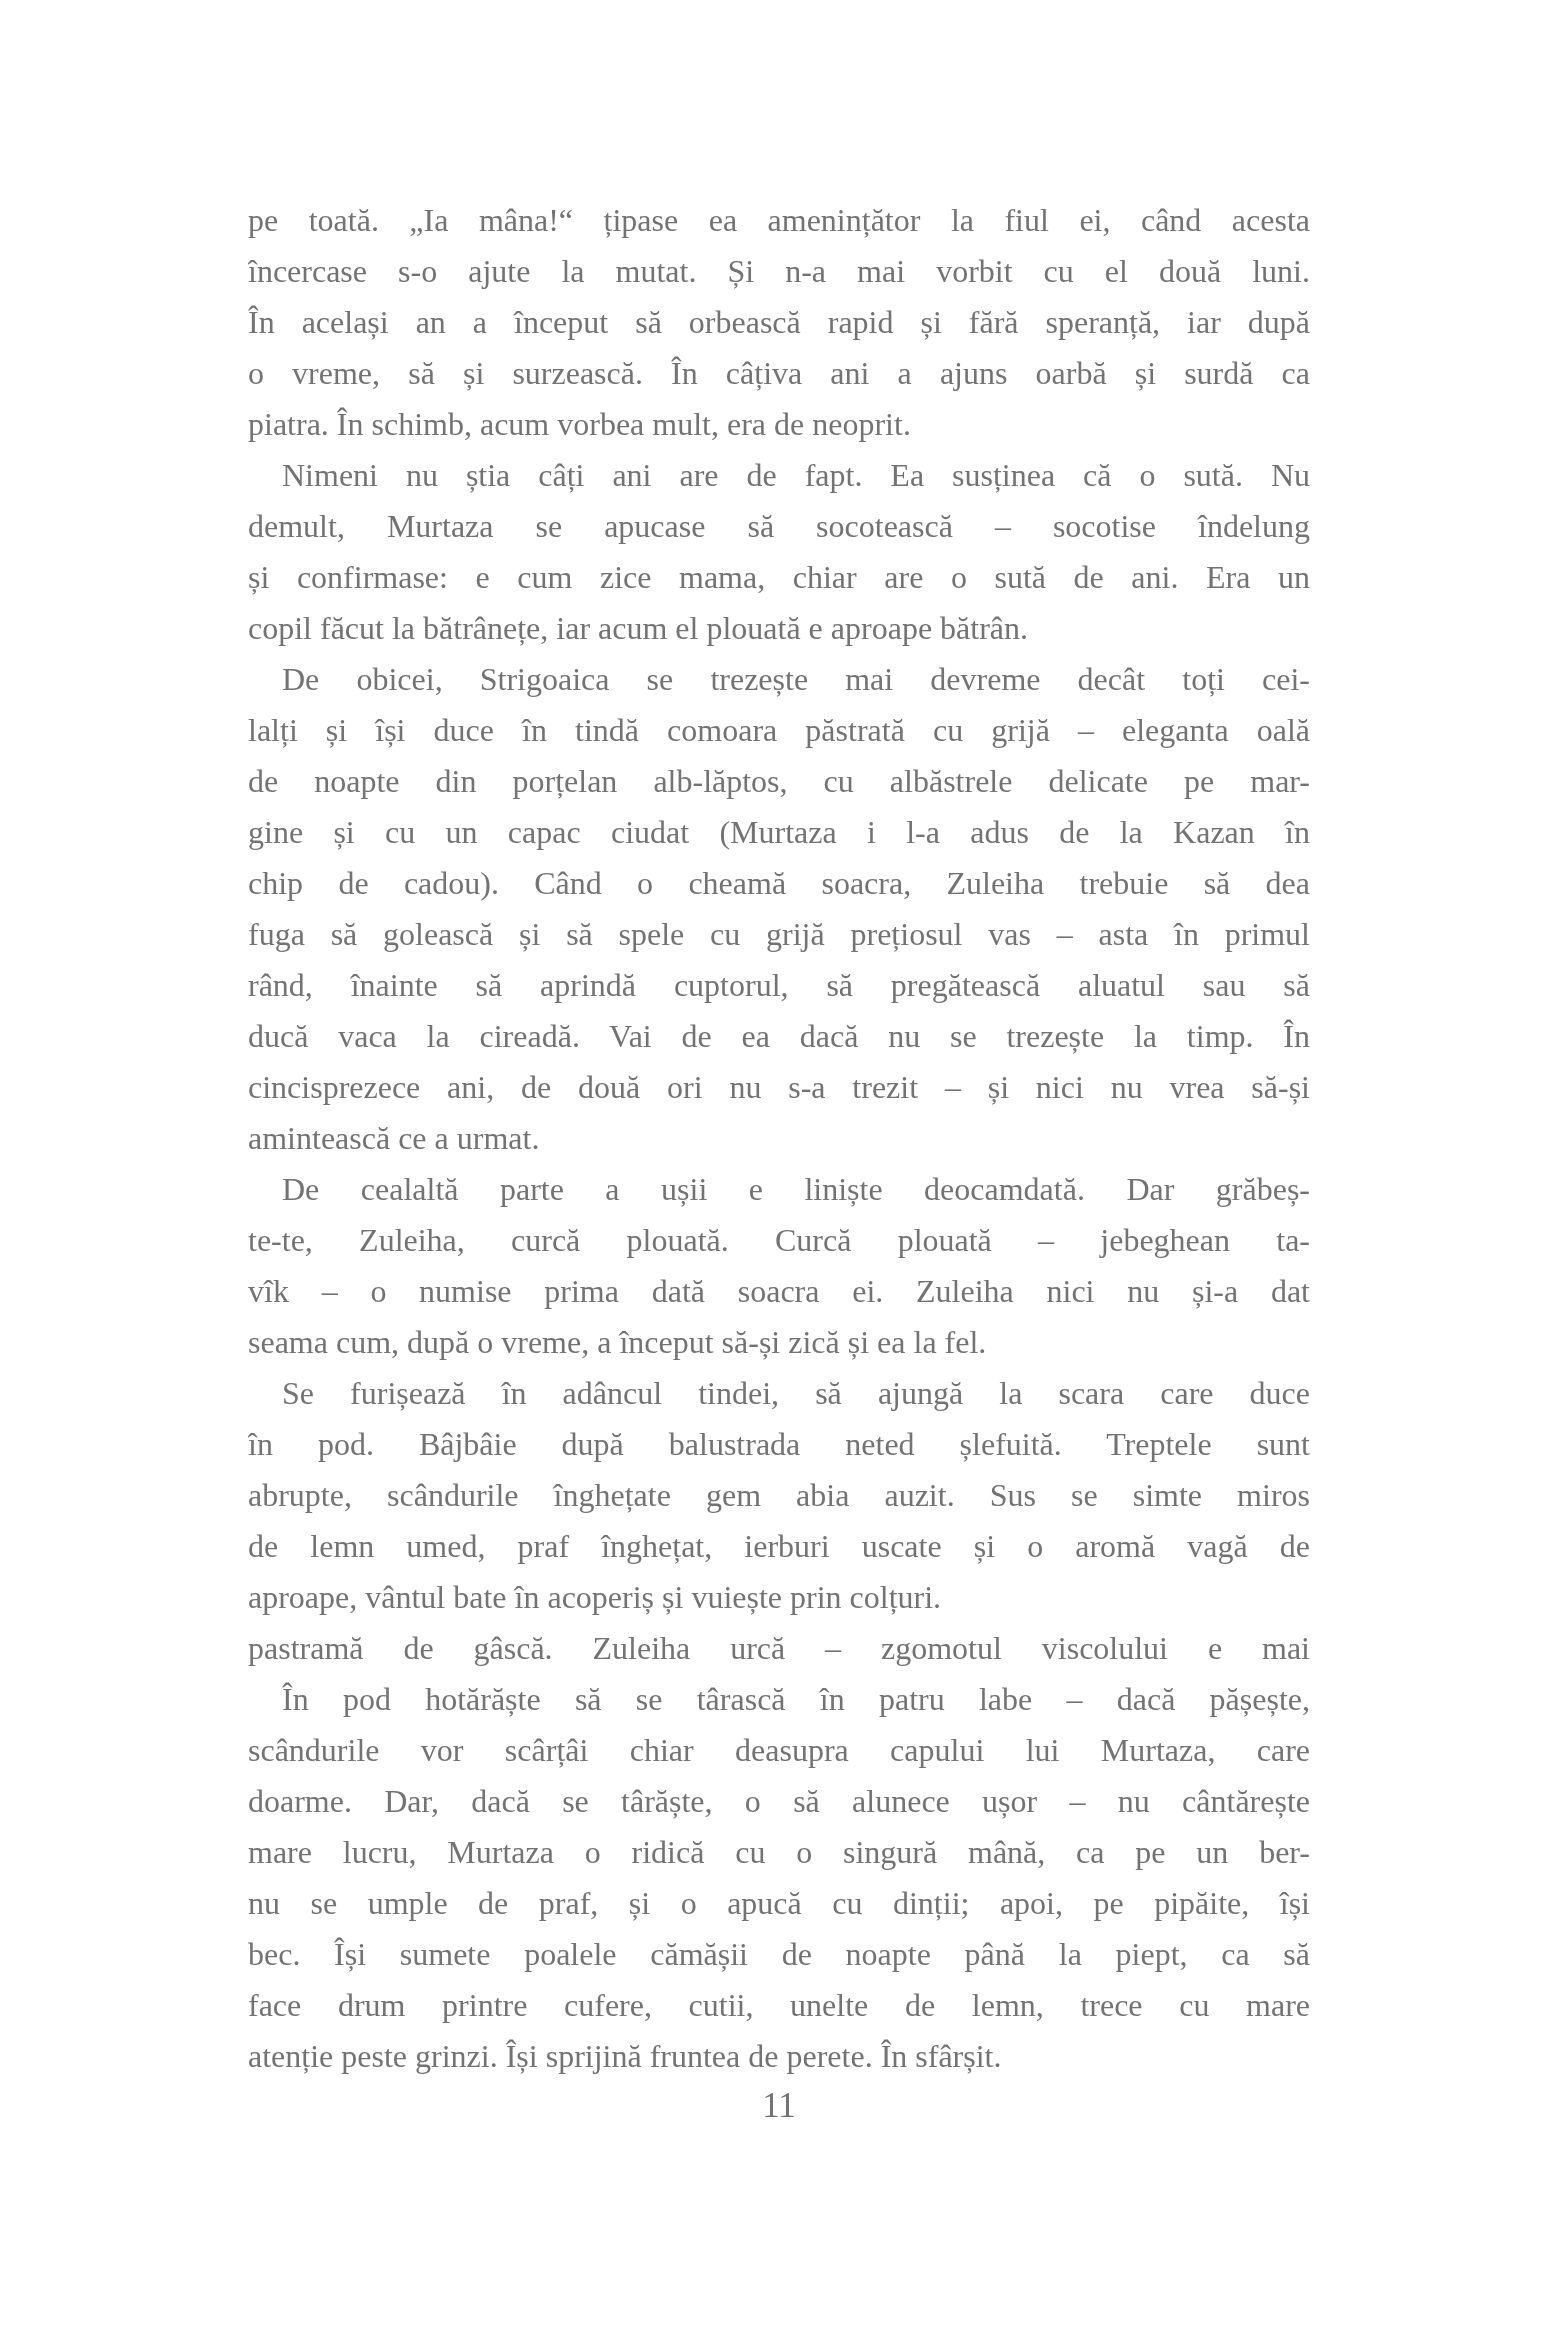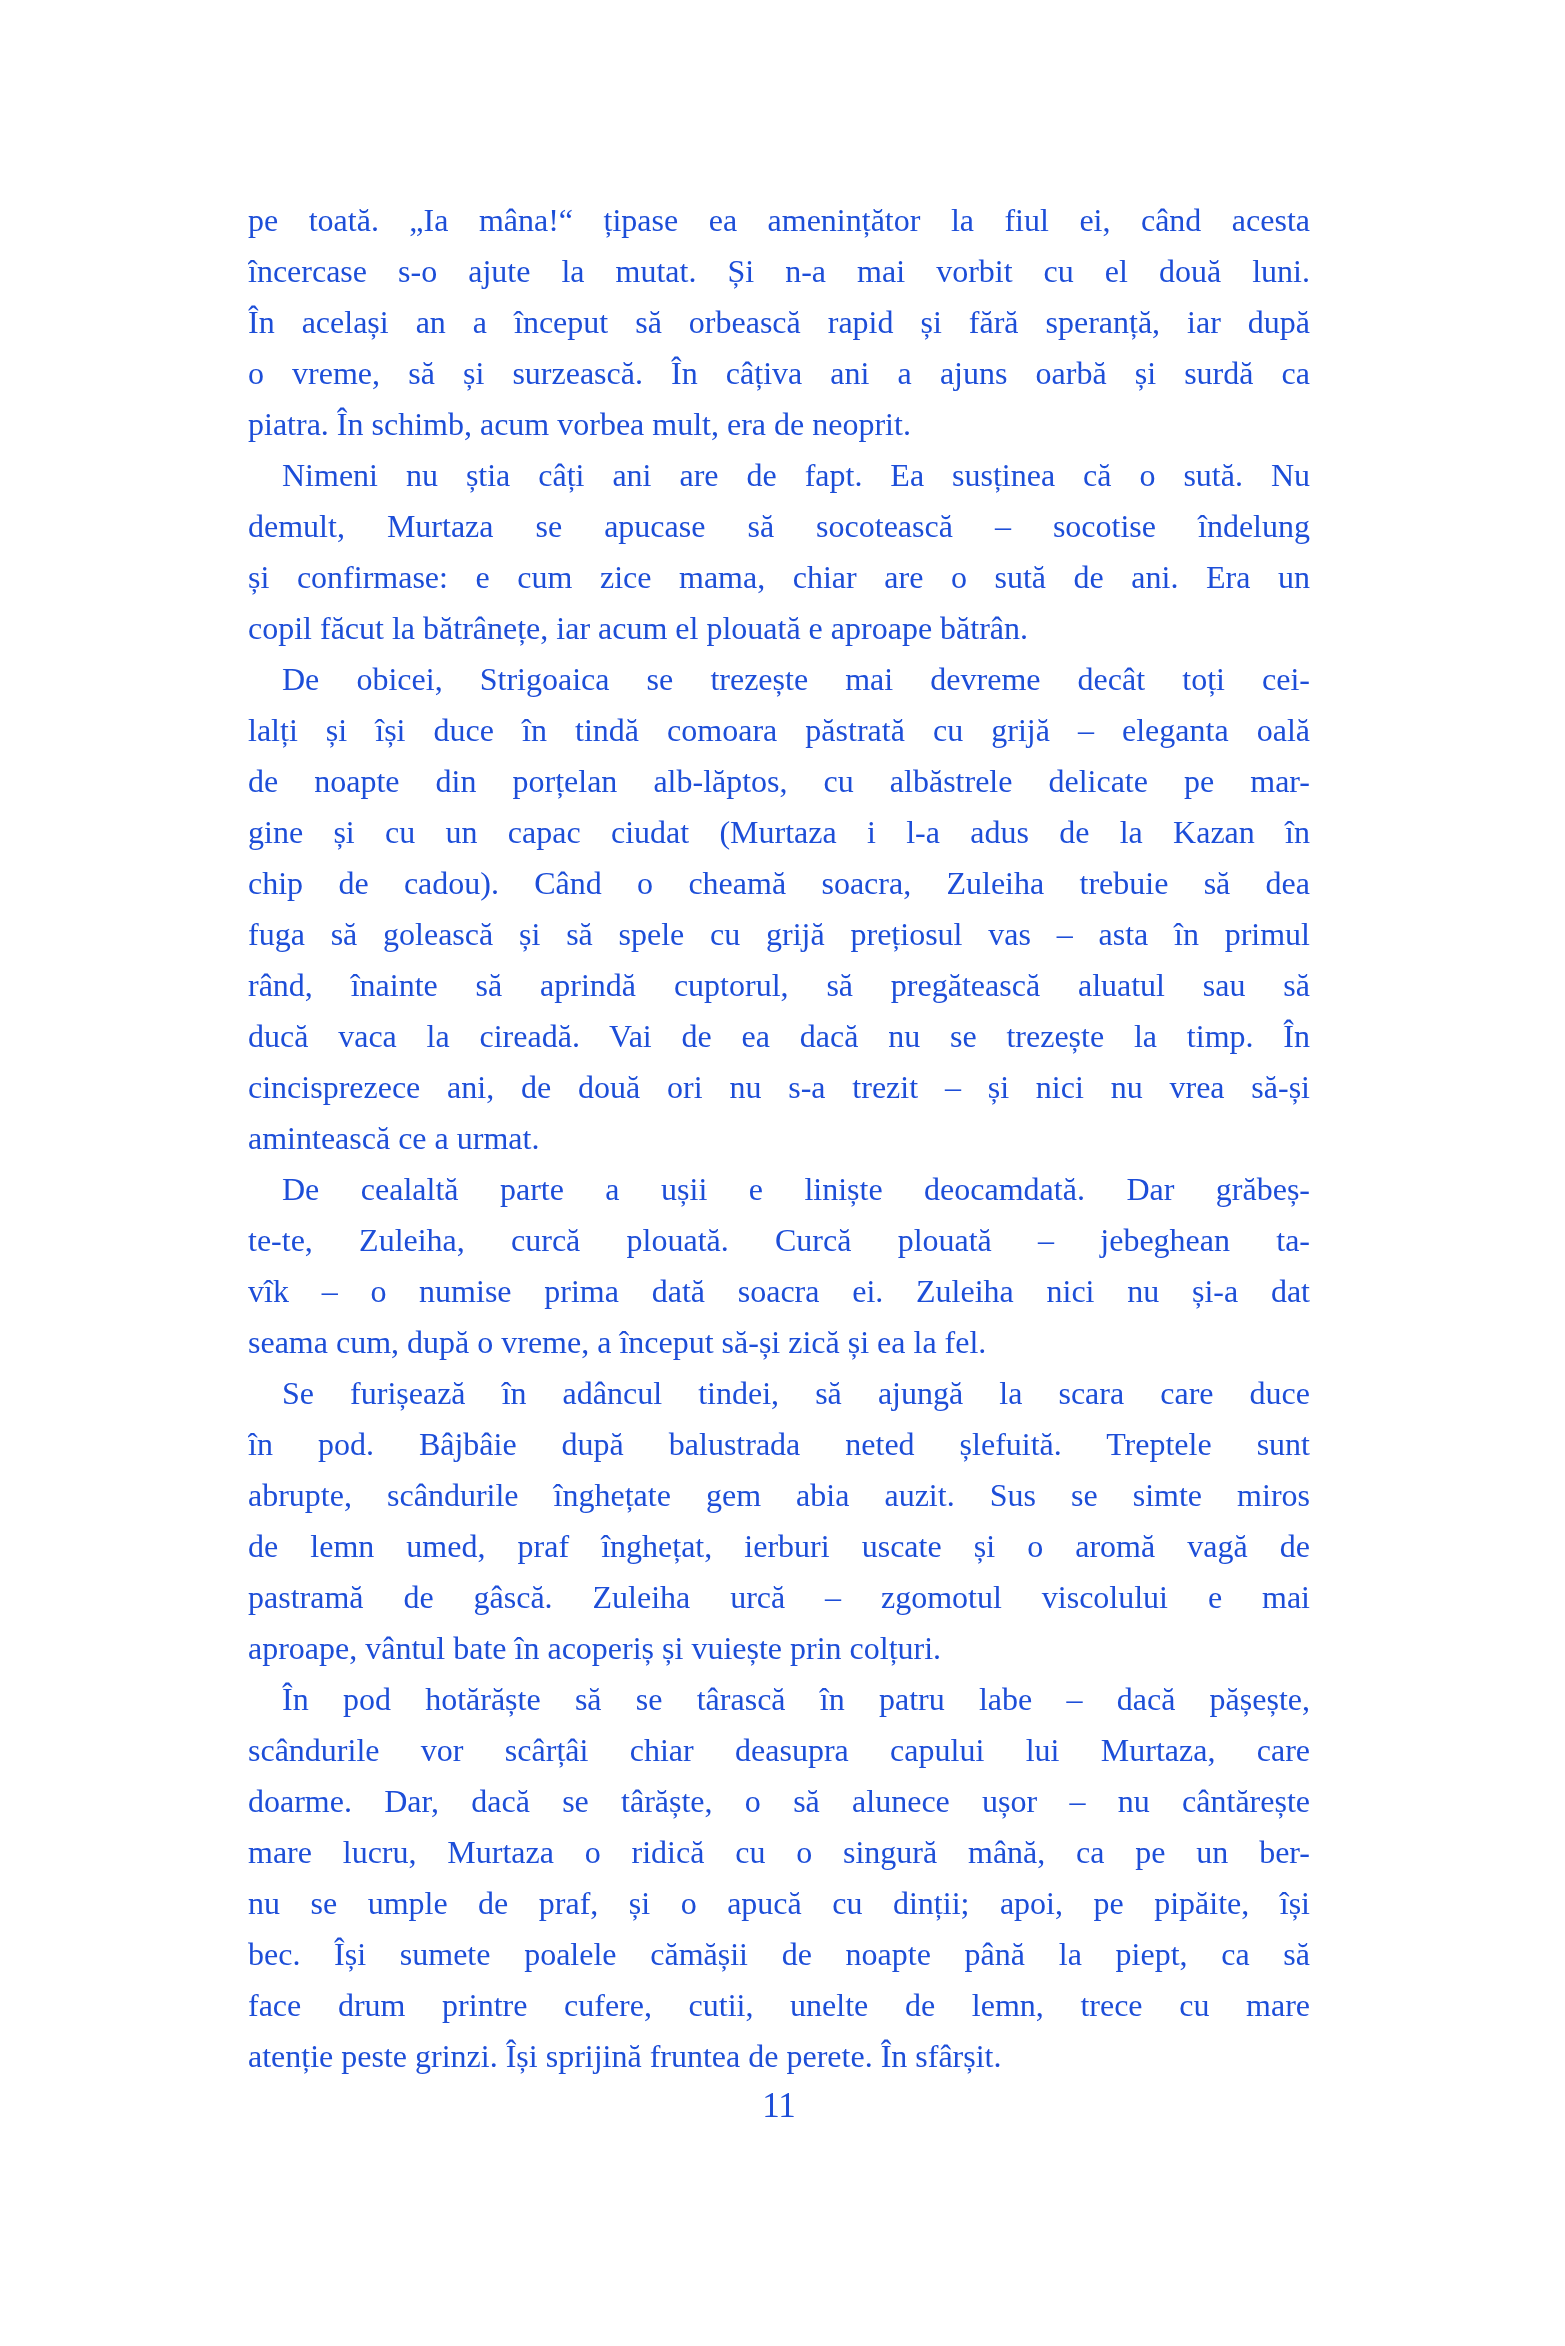--- a/index.html
+++ b/index.html
@@ -8,21 +8,21 @@
     width: 1565px;
     height: 2347px;
     overflow: hidden;
   }
   .page {
     position: relative;
     width: 1565px;
     height: 2347px;
     background: #ffffff;
     font-family: "Liberation Serif", "DejaVu Serif", serif;
-    color: #1d4ed8;
+    color: #737373;
   }
   .text-block {
     position: absolute;
     left: 248px;
     top: 195px;
     width: 1062px;
   }
   .line {
     font-size: 32px;
     line-height: 51px;
@@ -75,22 +75,22 @@
       <div class="line"><span>cincisprezece ani, de două ori nu s-a trezit – și nici nu vrea să-și</span></div>
       <div class="line last"><span>amintească ce a urmat.</span></div>
       <div class="line indent"><span>De cealaltă parte a ușii e liniște deocamdată. Dar grăbeș-</span></div>
       <div class="line"><span>te-te, Zuleiha, curcă plouată. Curcă plouată – </span><span class="italic">jebeghean ta-</span></div>
       <div class="line"><span class="italic">vîk</span><span> – o numise prima dată soacra ei. Zuleiha nici nu și-a dat</span></div>
       <div class="line last"><span>seama cum, după o vreme, a început să-și zică și ea la fel.</span></div>
       <div class="line indent"><span>Se furișează în adâncul tindei, să ajungă la scara care duce</span></div>
       <div class="line"><span>în pod. Bâjbâie după balustrada neted șlefuită. Treptele sunt</span></div>
       <div class="line"><span>abrupte, scândurile înghețate gem abia auzit. Sus se simte miros</span></div>
       <div class="line"><span>de lemn umed, praf înghețat, ierburi uscate și o aromă vagă de</span></div>
+      <div class="line last"><span>aproape, vântul bate în acoperiș și vuiește prin colțuri.</span></div>
       <div class="line"><span>pastramă de gâscă. Zuleiha urcă – zgomotul viscolului e mai</span></div>
-      <div class="line last"><span>aproape, vântul bate în acoperiș și vuiește prin colțuri.</span></div>
       <div class="line indent"><span>În pod hotărăște să se târască în patru labe – dacă pășește,</span></div>
       <div class="line"><span>scândurile vor scârțâi chiar deasupra capului lui Murtaza, care</span></div>
       <div class="line"><span>doarme. Dar, dacă se târăște, o să alunece ușor – nu cântărește</span></div>
       <div class="line"><span>mare lucru, Murtaza o ridică cu o singură mână, ca pe un ber-</span></div>
       <div class="line"><span>nu se umple de praf, și o apucă cu dinții; apoi, pe pipăite, își</span></div>
       <div class="line"><span>bec. Își sumete poalele cămășii de noapte până la piept, ca să</span></div>
       <div class="line"><span>face drum printre cufere, cutii, unelte de lemn, trece cu mare</span></div>
       <div class="line last"><span>atenție peste grinzi. Își sprijină fruntea de perete. În sfârșit.</span></div>
     </div>
   <div class="page-number">11</div>

